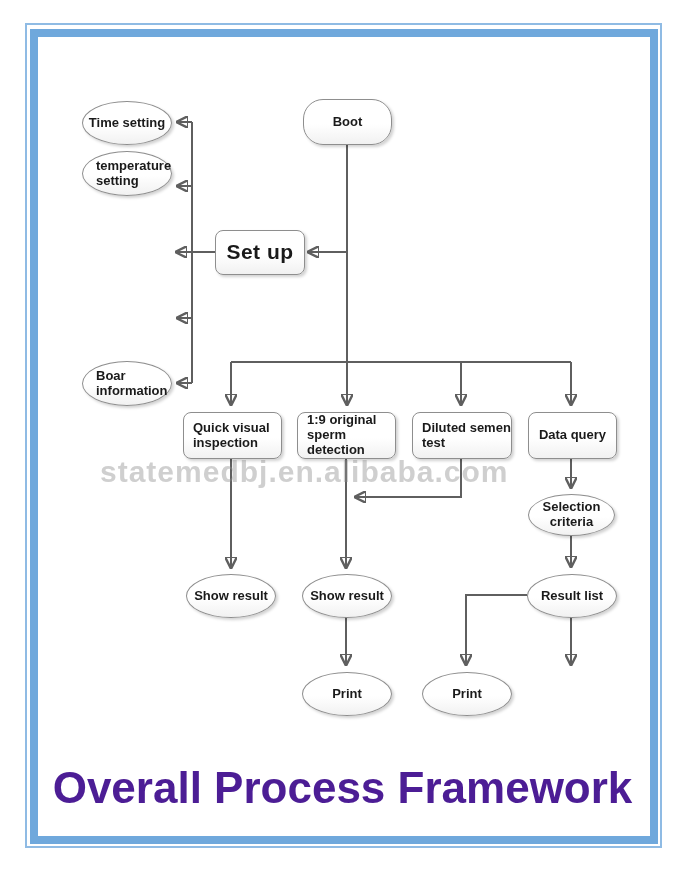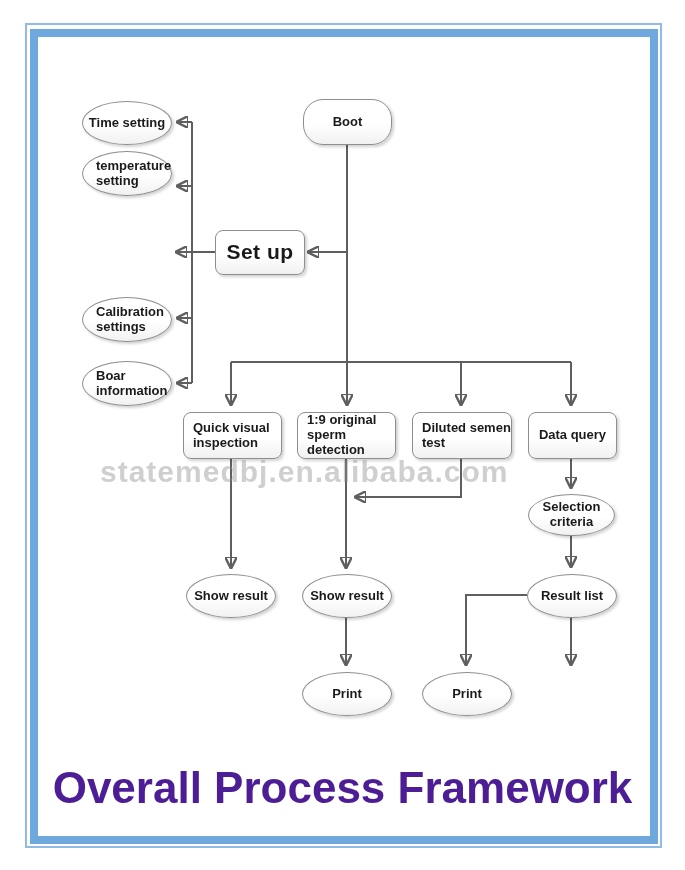--- a/index.html
+++ b/index.html
@@ -90,23 +90,20 @@
   <div class="node rect" style="left:215px;top:230px;width:88px;height:43px">
     <span class="setup-label">Set up</span>
   </div>
 
   <div class="node ellipse" style="left:82px;top:101px;width:88px;height:42px">
     <span>Time setting</span>
   </div>
   <div class="node ellipse left-text" style="left:82px;top:151px;width:88px;height:43px">
     <span>temperature setting</span>
   </div>
-  <div class="node ellipse left-text" style="left:82px;top:297px;width:88px;height:43px">
-    <span>Calibration settings</span>
-  </div>
   <div class="node ellipse left-text" style="left:82px;top:361px;width:88px;height:43px">
     <span>Boar information</span>
   </div>
 
   <div class="node rect box-left" style="left:183px;top:412px;width:97px;height:45px">
     <span>Quick visual inspection</span>
   </div>
   <div class="node rect box-left" style="left:297px;top:412px;width:97px;height:45px">
     <span>1:9 original sperm detection</span>
   </div>

